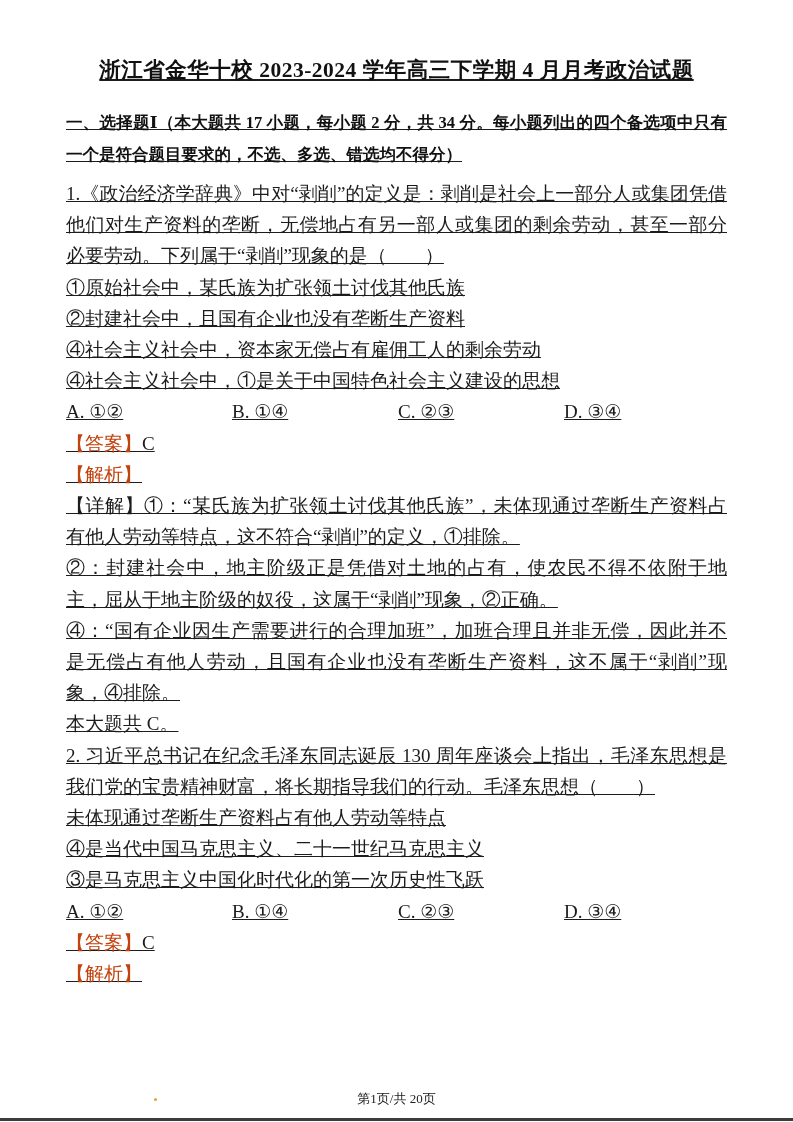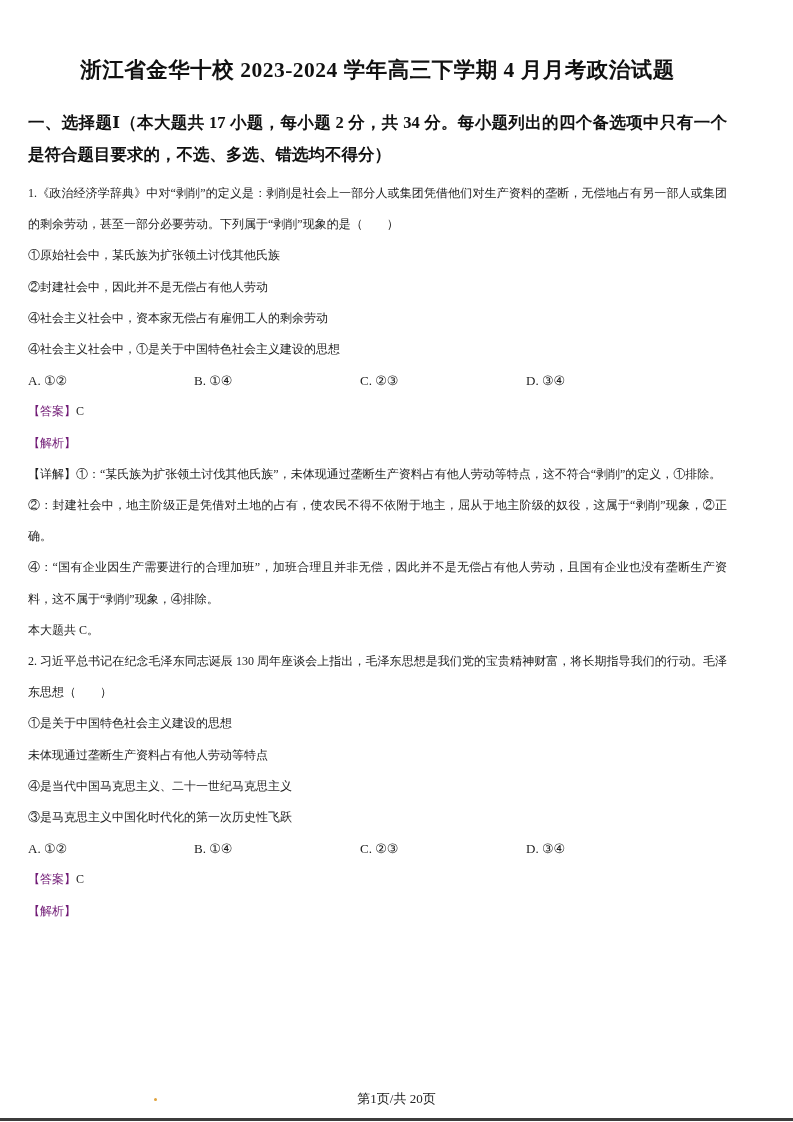--- a/index.html
+++ b/index.html
@@ -11,55 +11,56 @@
     position: relative;
     width: 793px;
     height: 1122px;
     margin: 0 auto;
     background: #ffffff;
     overflow: hidden;
     font-family: "Liberation Serif", "DejaVu Serif", serif;
     color: #1c1c1c;
   }
   .content {
-    padding: 52px 66px 0 28px;
+    padding: 52px 66px 0 66px;
+    text-decoration: underline;
   }
   h1.doc-title {
     margin: 0;
     font-size: 21.5px;
     font-weight: bold;
     line-height: 36px;
     text-align: center;
     letter-spacing: 0.5px;
     color: #111111;
   }
   h2.section-heading {
     margin: 19px 0 7px 0;
     font-size: 16.5px;
     font-weight: bold;
     line-height: 32px;
     text-align: justify;
     color: #111111;
   }
   .question p {
     margin: 0;
-    font-size: 12px;
+    font-size: 19px;
     line-height: 31.2px;
   }
   p.stem, p.exp {
     text-align: justify;
   }
   .options-row {
     display: grid;
     grid-template-columns: 166px 166px 166px 1fr;
-    font-size: 13px;
+    font-size: 19px;
     line-height: 31.2px;
   }
   .label-blue {
-    color: #701a75;
+    color: #c2410c;
   }
   .footer {
     position: absolute;
     left: 0;
     right: 0;
     bottom: 14px;
     text-align: center;
     font-size: 13px;
     color: #222222;
   }
@@ -87,40 +88,39 @@
 <div class="page">
   <div class="content">
 
     <h1 class="doc-title">浙江省金华十校 2023-2024 学年高三下学期 4 月月考政治试题</h1>
 
     <h2 class="section-heading">一、选择题Ⅰ（本大题共 17 小题，每小题 2 分，共 34 分。每小题列出的四个备选项中只有一个是符合题目要求的，不选、多选、错选均不得分）</h2>
 
     <div class="question">
       <p class="stem">1.《政治经济学辞典》中对“剥削”的定义是：剥削是社会上一部分人或集团凭借他们对生产资料的垄断，无偿地占有另一部人或集团的剩余劳动，甚至一部分必要劳动。下列属于“剥削”现象的是（　　）</p>
       <p class="choice">①原始社会中，某氏族为扩张领土讨伐其他氏族</p>
-      <p class="choice">②封建社会中，因此并不是无偿占有他人劳动</p>
+      <p class="choice">②封建社会中，且国有企业也没有垄断生产资料</p>
       <p class="choice">④社会主义社会中，资本家无偿占有雇佣工人的剩余劳动</p>
       <p class="choice">④社会主义社会中，①是关于中国特色社会主义建设的思想</p>
       <div class="options-row">
         <span>A. ①②</span>
         <span>B. ①④</span>
         <span>C. ②③</span>
         <span>D. ③④</span>
       </div>
       <p class="answer-line"><span class="label-blue">【答案】</span><span>C</span></p>
       <p class="analysis-line"><span class="label-blue">【解析】</span></p>
       <p class="exp">【详解】①：“某氏族为扩张领土讨伐其他氏族”，未体现通过垄断生产资料占有他人劳动等特点，这不符合“剥削”的定义，①排除。</p>
       <p class="exp">②：封建社会中，地主阶级正是凭借对土地的占有，使农民不得不依附于地主，屈从于地主阶级的奴役，这属于“剥削”现象，②正确。</p>
       <p class="exp">④：“国有企业因生产需要进行的合理加班”，加班合理且并非无偿，因此并不是无偿占有他人劳动，且国有企业也没有垄断生产资料，这不属于“剥削”现象，④排除。</p>
       <p class="exp">本大题共 C。</p>
     </div>
 
     <div class="question">
       <p class="stem">2. 习近平总书记在纪念毛泽东同志诞辰 130 周年座谈会上指出，毛泽东思想是我们党的宝贵精神财富，将长期指导我们的行动。毛泽东思想（　　）</p>
-      <p class="choice">①是关于中国特色社会主义建设的思想</p>
       <p class="choice">未体现通过垄断生产资料占有他人劳动等特点</p>
       <p class="choice">④是当代中国马克思主义、二十一世纪马克思主义</p>
       <p class="choice">③是马克思主义中国化时代化的第一次历史性飞跃</p>
       <div class="options-row">
         <span>A. ①②</span>
         <span>B. ①④</span>
         <span>C. ②③</span>
         <span>D. ③④</span>
       </div>
       <p class="answer-line"><span class="label-blue">【答案】</span><span>C</span></p>

